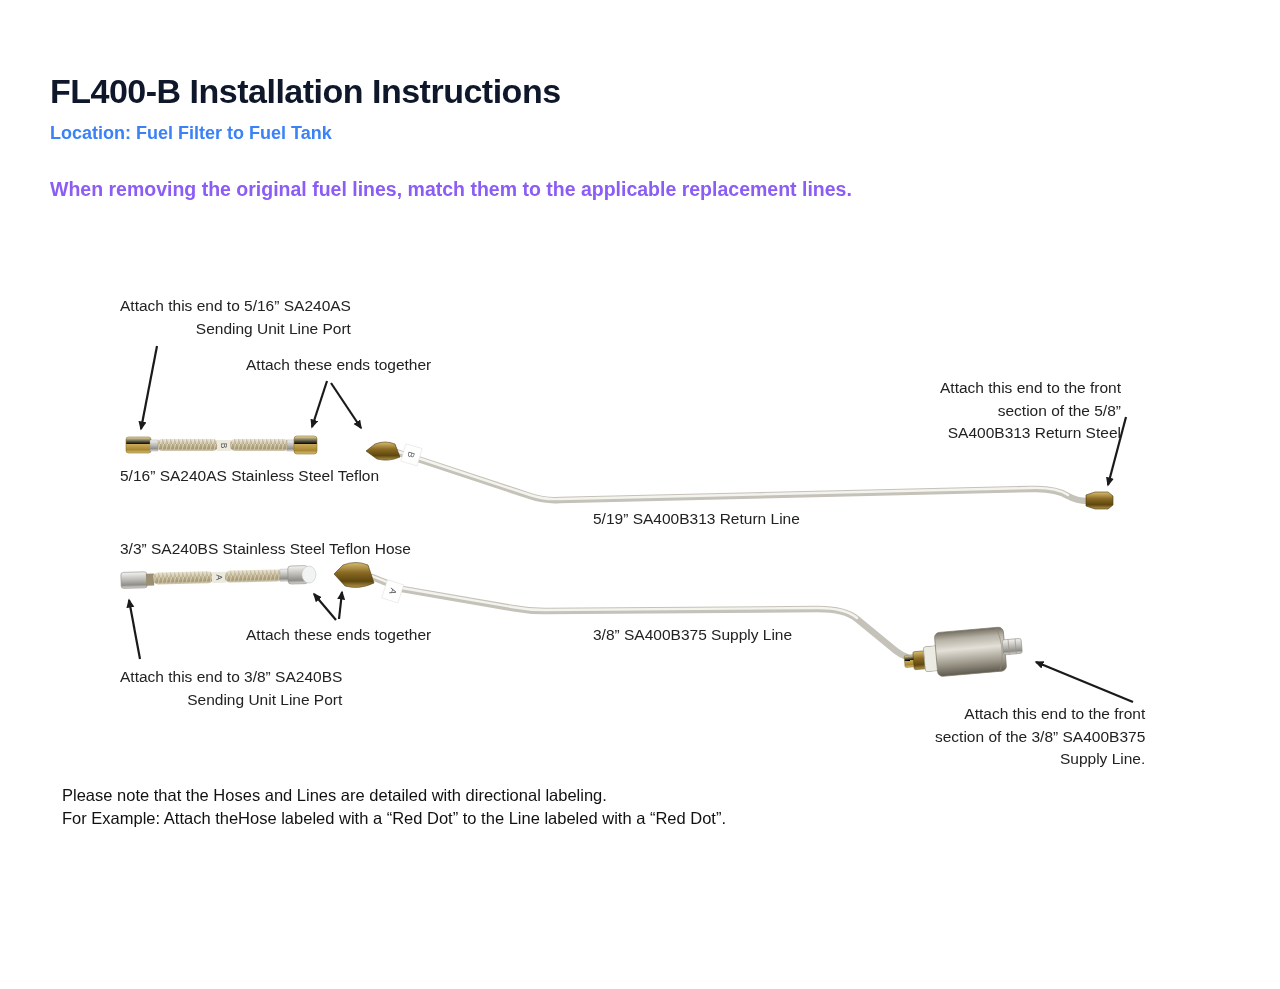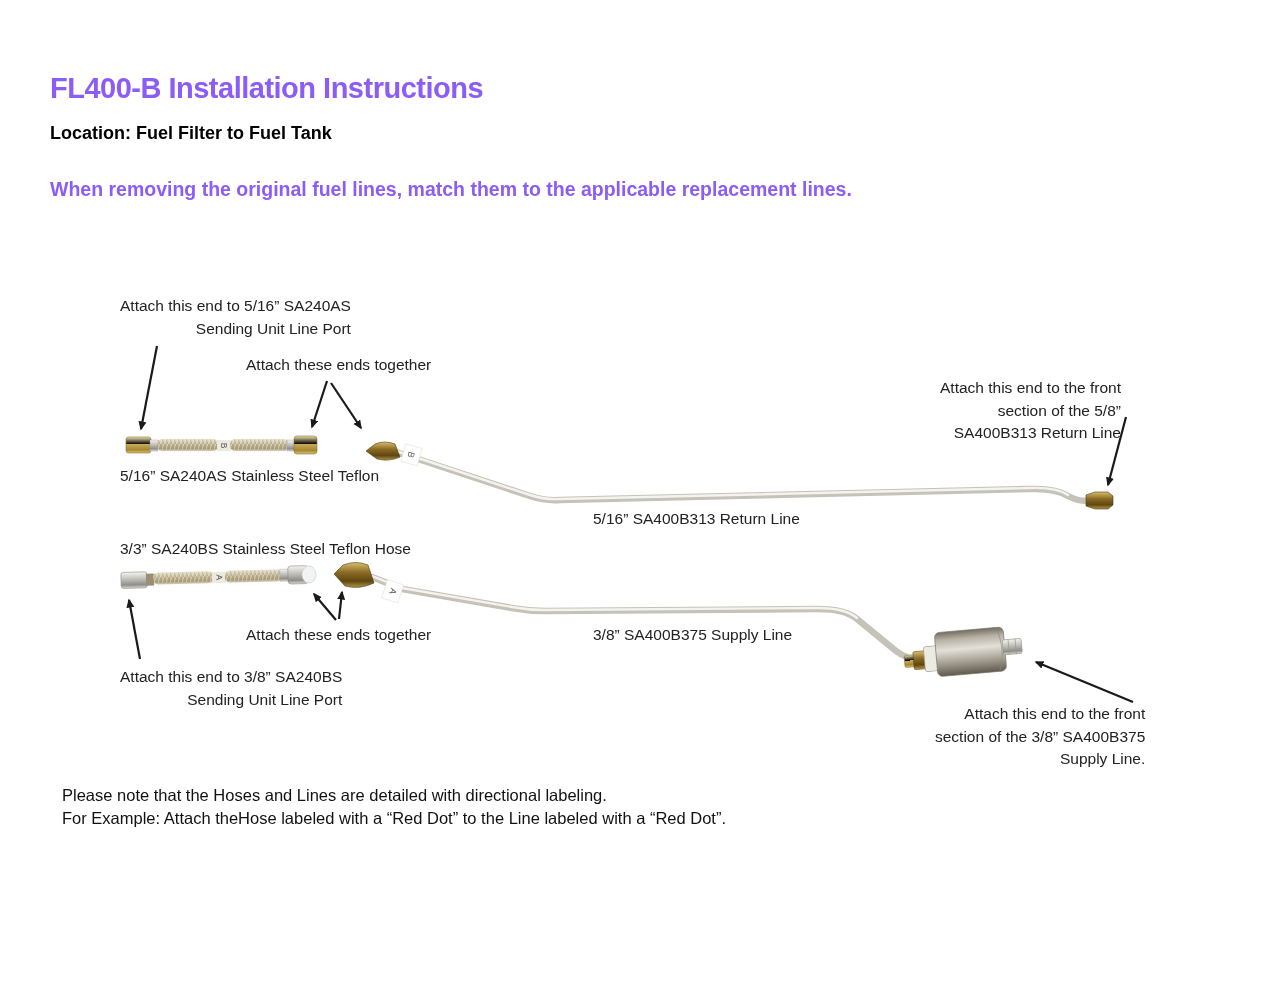--- a/index.html
+++ b/index.html
@@ -1,22 +1,22 @@
 <!DOCTYPE html>
 <html><head>
 <meta charset="utf-8">
 <style>
   html,body{margin:0;padding:0;background:#ffffff;}
   .page{
     position:relative;width:1280px;height:989px;background:#ffffff;overflow:hidden;
     font-family:"Liberation Sans",sans-serif;color:#1a1a1a;
   }
   .abs{position:absolute;white-space:nowrap;}
-  .title{font-size:29px;font-weight:bold;letter-spacing:-0.5px;color:#8b5cf6;}
-  .subtitle{font-size:18px;font-weight:bold;color:#000000;}
+  .title{font-size:34px;font-weight:bold;letter-spacing:-0.5px;color:#0f172a;}
+  .subtitle{font-size:18px;font-weight:bold;color:#3b82f6;}
   .instruction{font-size:19.5px;font-weight:bold;color:#8b5cf6;}
   .callout{font-size:15.5px;line-height:22.5px;color:#222;text-align:right;}
   .partlabel{font-size:15.5px;line-height:22.5px;color:#222;}
   .note{font-size:16.5px;font-weight:normal;line-height:23px;color:#111;}
   svg{position:absolute;left:0;top:0;}
 </style>
 </head>
 <body>
 
 <div class="page">
@@ -28,41 +28,41 @@
   <div class="abs callout" style="left:120px;top:295px;">
     <div>Attach this end to 5/16” SA240AS</div>
     <div>Sending Unit Line Port</div>
   </div>
 
   <div class="abs callout" style="left:246px;top:354px;">Attach these ends together</div>
 
   <div class="abs callout" style="left:940px;top:377px;">
     <div>Attach this end to the front</div>
     <div>section of the 5/8”</div>
-    <div>SA400B313 Return Line</div>
+    <div>SA400B313 Return Steel</div>
   </div>
 
   <div class="abs callout" style="left:246px;top:624px;">Attach these ends together</div>
 
   <div class="abs callout" style="left:120px;top:666px;">
     <div>Attach this end to 3/8” SA240BS</div>
     <div>Sending Unit Line Port</div>
   </div>
 
   <div class="abs callout" style="left:935px;top:703px;">
     <div>Attach this end to the front</div>
     <div>section of the 3/8” SA400B375</div>
     <div>Supply Line.</div>
   </div>
 
   <div class="abs partlabel" style="left:120px;top:465px;">
     <div>5/16” SA240AS Stainless Steel Teflon</div>
   </div>
 
-  <div class="abs partlabel" style="left:593px;top:508px;">5/16” SA400B313 Return Line</div>
+  <div class="abs partlabel" style="left:593px;top:508px;">5/19” SA400B313 Return Line</div>
 
   <div class="abs partlabel" style="left:120px;top:538px;">3/3” SA240BS Stainless Steel Teflon Hose</div>
 
   <div class="abs partlabel" style="left:593px;top:624px;">3/8” SA400B375 Supply Line</div>
 
   <div class="abs note" style="left:62px;top:784px;">
     <div>Please note that the Hoses and Lines are detailed with directional labeling.</div>
     <div>For Example: Attach theHose labeled with a “Red Dot” to the Line labeled with a “Red Dot”.</div>
   </div>
 

